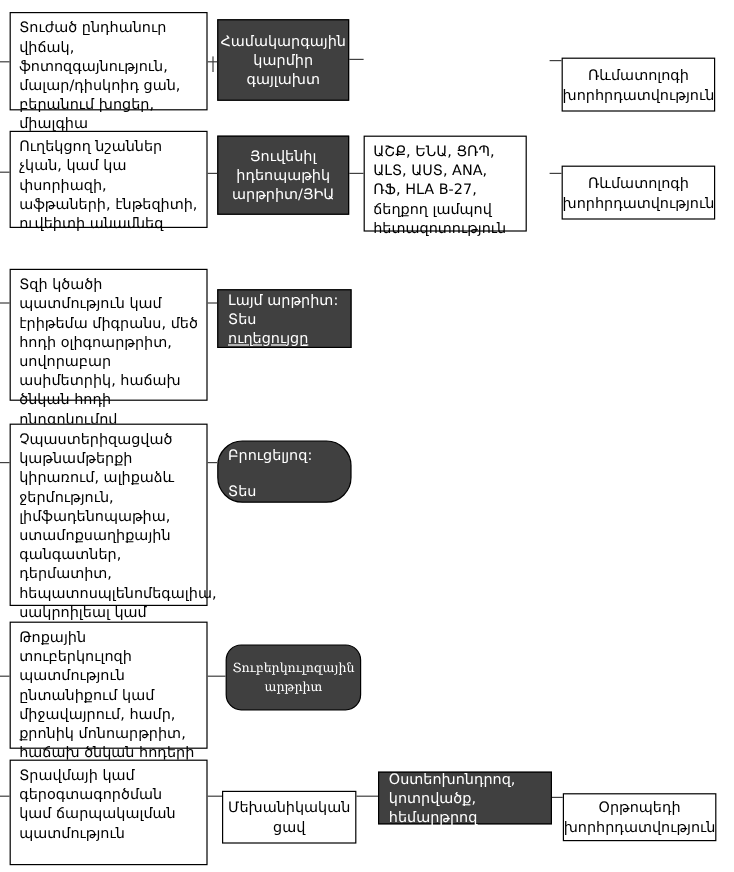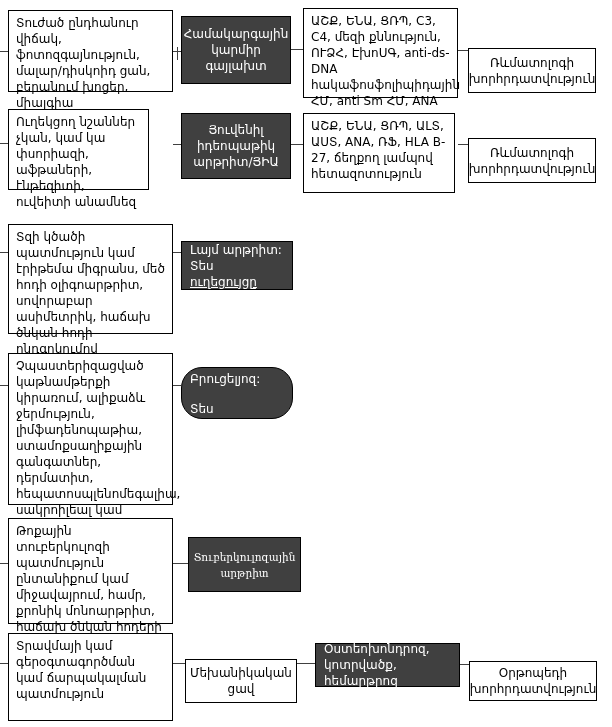--- a/index.html
+++ b/index.html
@@ -11,56 +11,53 @@
     position:absolute;box-sizing:border-box;background:#fff;
     border:1.5px solid #000;font-size:12px;line-height:16px;
     padding:4px 7px;color:#000;
   }
   .thin{border-width:1px;margin-top:16px;}
   .redbox{
     background:#404040;color:#ffffff;border:1.5px solid #000;
   }
   .vcenter{display:flex;align-items:center;justify-content:center;text-align:center;}
   .vcenter-left{display:flex;flex-direction:column;justify-content:center;text-align:left;}
-  .serif{font-family:"DejaVu Serif",serif;font-size:10.5px;}
+  .serif{font-family:"DejaVu Serif",serif;font-size:10.5px;border-radius:13px;}
   .hline{position:absolute;height:1.4px;background:#404040;}
   .vline{position:absolute;width:1.4px;background:#404040;}
   .gap{margin-top:14px;}
   .link{text-decoration:underline;}
 </style>
 </head>
 <body>
 
 <div class="canvas">
 
   <div class="box" style="left:8px;top:10px;width:165px;height:82px;">
     <span>Տուժած ընդհանուր վիճակ, ֆոտոզգայնություն, մալար/դիսկոիդ ցան, բերանում խոցեր, միալգիա</span>
   </div>
   <div class="box redbox vcenter" style="left:181px;top:16px;width:110px;height:68px;padding:3px 5px;">
     <span>Համակարգային կարմիր գայլախտ</span>
   </div>
-  <div class="box" style="left:303px;top:8px;width:155px;height:90px;">
-    <span>ԱՇՔ, ԵՆԱ, ՑՌՊ, C3, C4, մեզի քննություն, ՈՒՁՀ, ԷխոՍԳ, anti-ds- DNA հակաֆոսֆոլիպիդային ՀՄ, anti Sm ՀՄ, ANA</span>
-  </div>
   <div class="box thin vcenter" style="left:468px;top:32px;width:128px;height:45px;">
     <span>Ռևմատոլոգի խորհրդատվություն</span>
   </div>
   <div class="hline" style="left:0;top:51px;width:8px;"></div>
   <div class="hline" style="left:173px;top:51px;width:8px;"></div>
   <div class="vline" style="left:176.5px;top:47px;height:13px;"></div>
   <div class="hline" style="left:291px;top:49px;width:12px;"></div>
   <div class="hline" style="left:458px;top:50px;width:10px;"></div>
 
-  <div class="box" style="left:8px;top:109px;width:141px;height:81px;">
+  <div class="box" style="left:8px;top:109px;width:165px;height:81px;">
     <span>Ուղեկցող նշաններ չկան, կամ կա փսորիազի, աֆթաների, էնթեզիտի, ուվեիտի անամնեզ</span>
   </div>
   <div class="box redbox vcenter" style="left:181px;top:113px;width:110px;height:66px;padding:3px 6px;">
     <span>Յուվենիլ իդեոպաթիկ արթրիտ/ՅԻԱ</span>
   </div>
-  <div class="box" style="left:303px;top:113px;width:152px;height:80px;">
+  <div class="box" style="left:303px;top:113px;width:136px;height:80px;">
     <span>ԱՇՔ, ԵՆԱ, ՑՌՊ, ԱԼՏ, ԱՍՏ, ANA, ՌՖ, HLA B-27, ճեղքող լամպով հետազոտություն</span>
   </div>
   <div class="box thin vcenter" style="left:468px;top:122px;width:128px;height:45px;">
     <span>Ռևմատոլոգի խորհրդատվություն</span>
   </div>
   <div class="hline" style="left:0;top:143px;width:8px;"></div>
   <div class="hline" style="left:173px;top:144px;width:8px;"></div>
   <div class="hline" style="left:291px;top:144px;width:12px;"></div>
   <div class="hline" style="left:458px;top:144px;width:10px;"></div>
 

